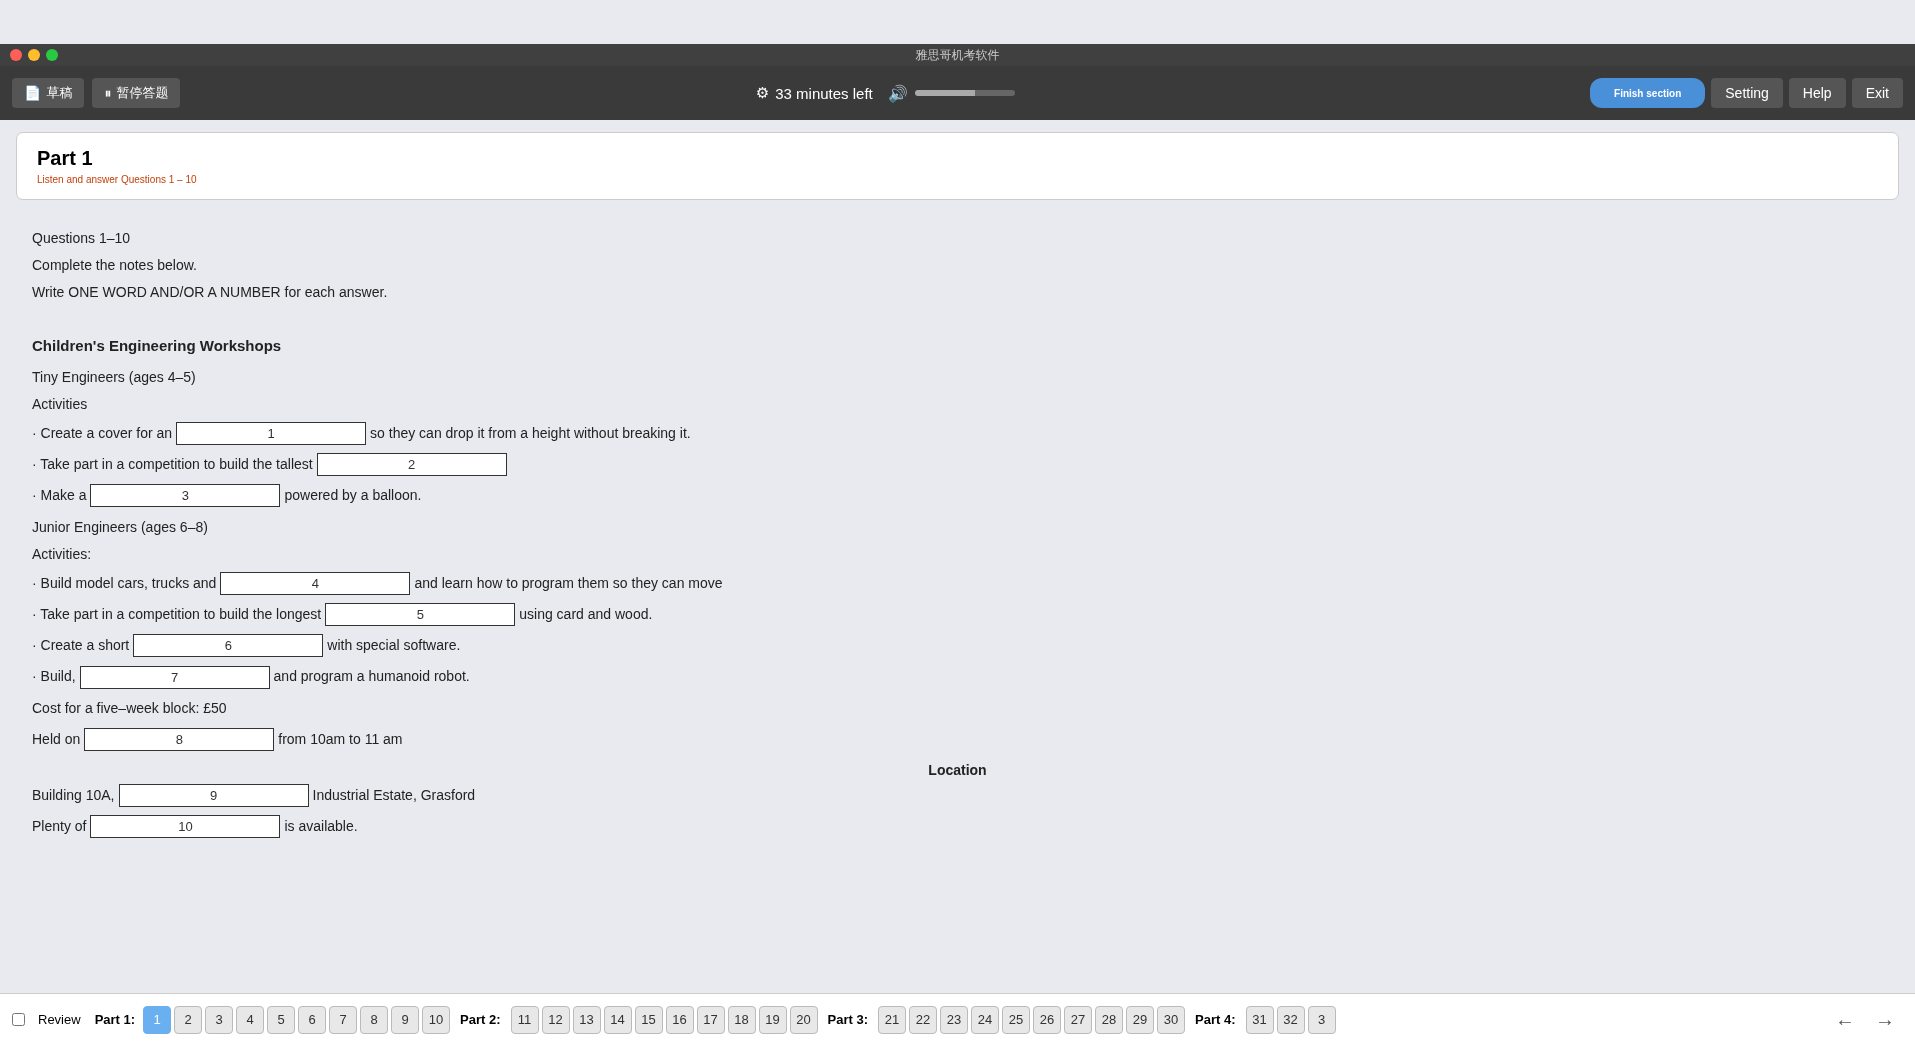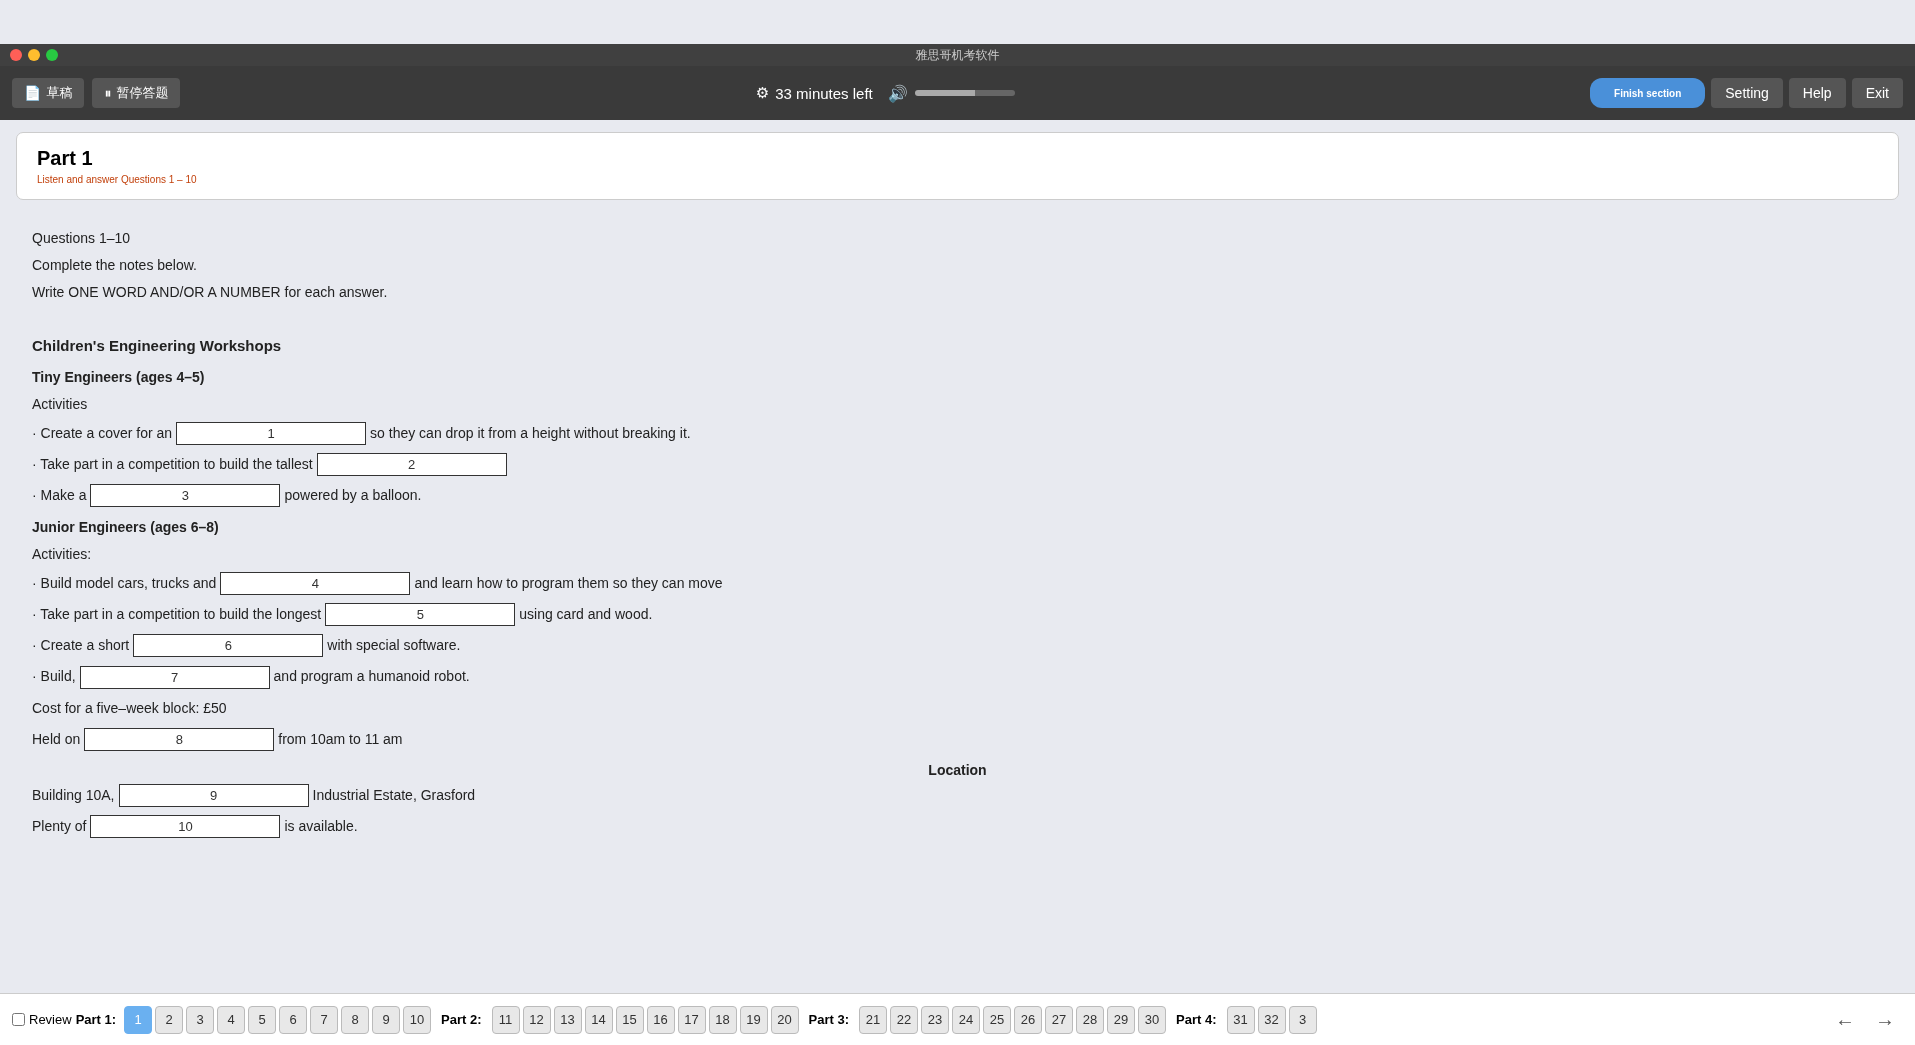--- a/index.html
+++ b/index.html
@@ -145,21 +145,21 @@
       margin-bottom: 2px;
       font-size: 14px;
     }
 
     .workshop-title {
       font-weight: bold;
       font-size: 15px;
       margin-bottom: 4px;
     }
     .sub-title {
-      font-weight: bold;
+      font-weight: normal;
       font-size: 14px;
       margin-bottom: 2px;
     }
 
     .activities-label {
       font-size: 14px;
       margin-bottom: 4px;
     }
 
     .answer-line {
@@ -202,21 +202,22 @@
       align-items: center;
       padding: 0 12px;
       gap: 4px;
       position: fixed;
       bottom: 0;
       width: 1915px;
     }
     .review-check {
       display: flex;
       align-items: center;
-      gap: 4px;
+      gap: 13px;
+      margin-right: 10px;
       font-size: 13px;
     }
     .review-check input { cursor: pointer; }
 
     .part-label {
       font-size: 13px;
       font-weight: bold;
       margin-right: 4px;
       white-space: nowrap;
     }

